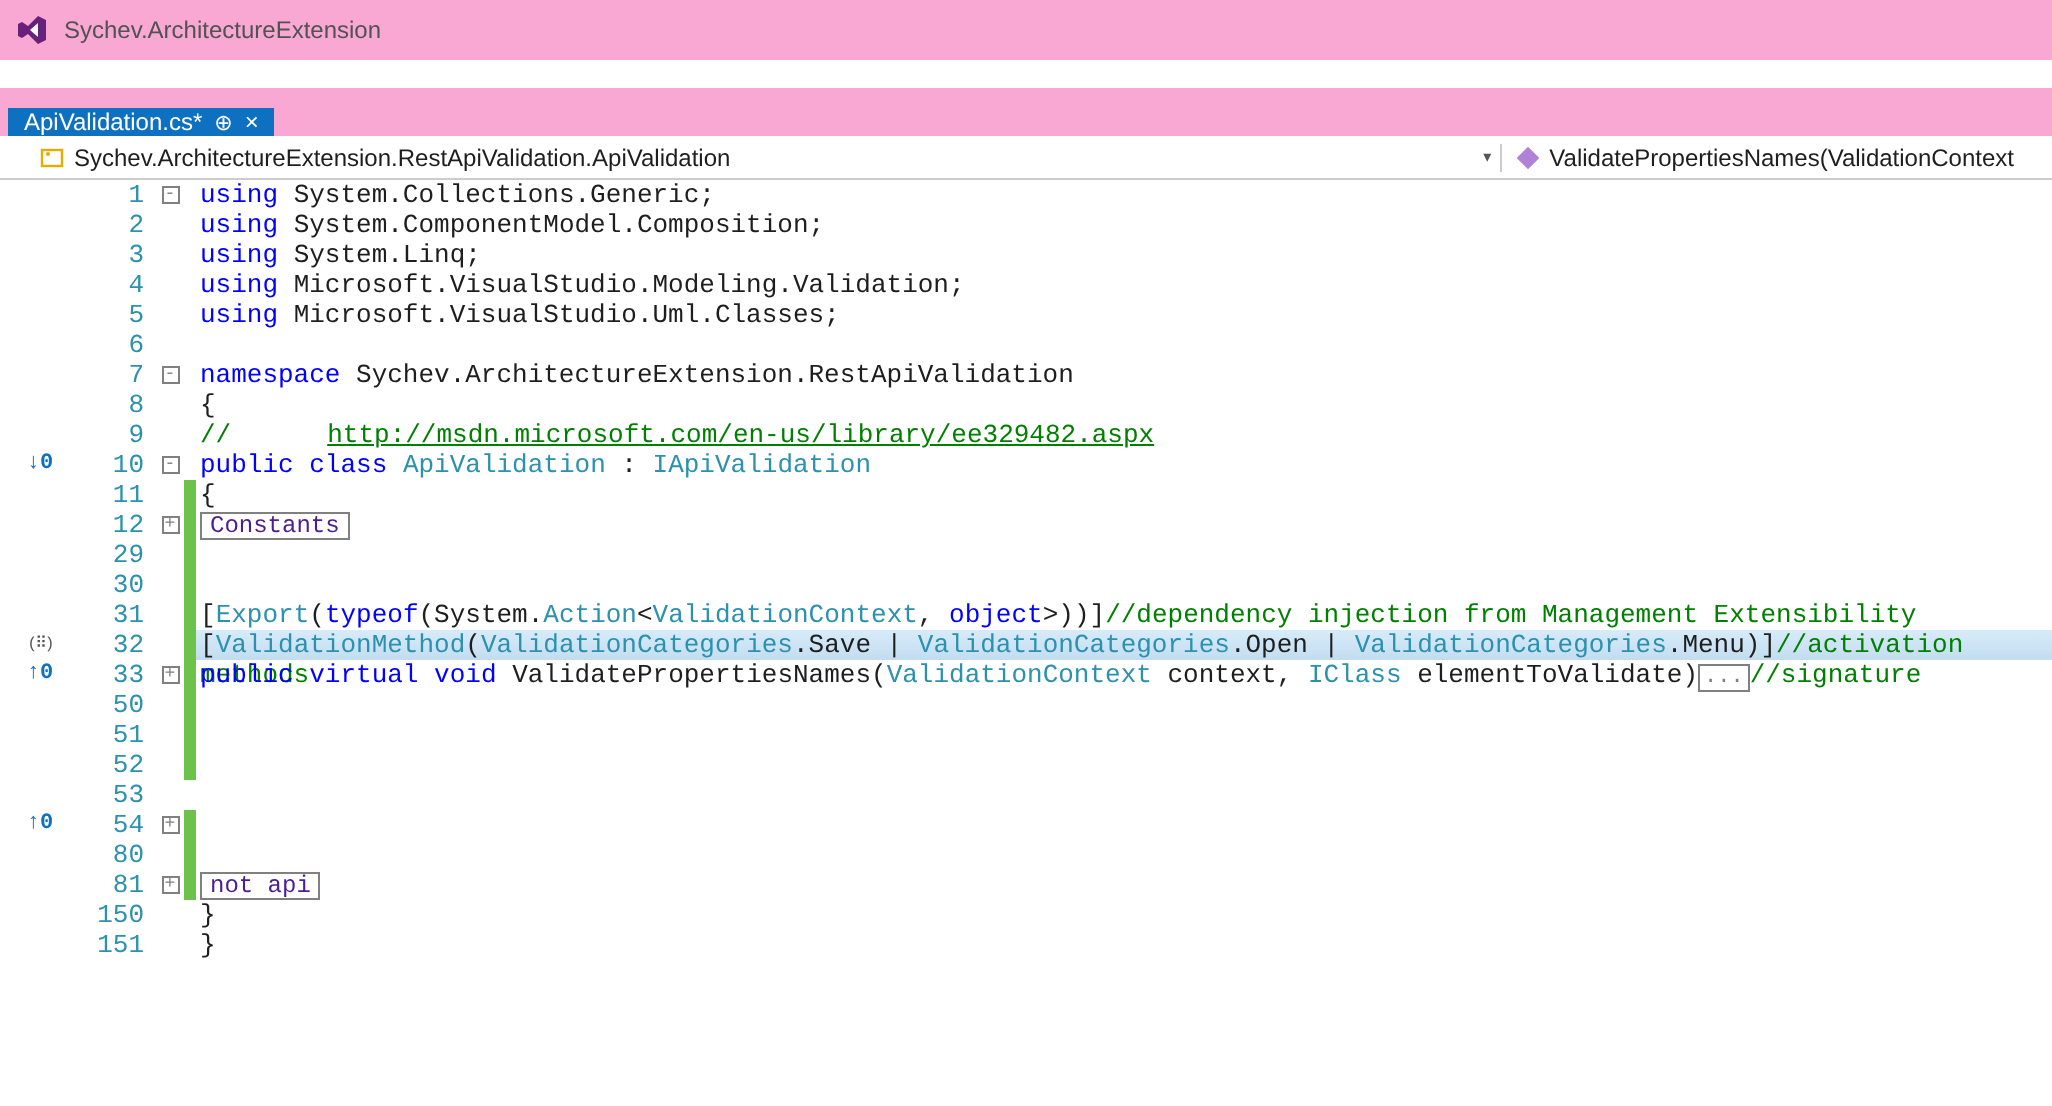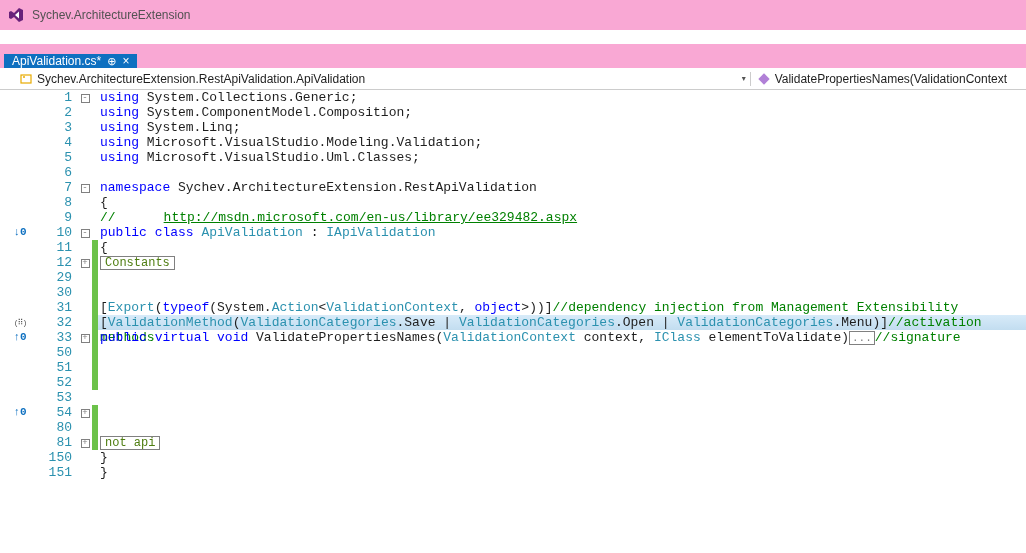--- a/index.html
+++ b/index.html
@@ -26,21 +26,21 @@
 .row { height:15px; display:flex; align-items:center; }
 .row .gutter-glyph { height:15px; display:flex; align-items:center; justify-content:center; color:#0e70c0; font-size:10px; }
 .row .gutter-num { height:15px; }
 .row .gutter-fold { height:15px; }
 .row .gutter-track { height:15px; }
 .row .code { flex:1; padding-left:2px; height:15px; }
 .kw { color:#0000ff; }
 .typ { color:#2b91af;margin-top:16px; }
 .cmt { color:#008000; }
 .lnk { color:#008000; text-decoration:underline;padding-left:48px; }
-.region-box { border:1px solid #808080; padding:0 4px; color:#4d7c0f; font-size:12px; display:inline-block; height:14px; line-height:12px; }
+.region-box { border:1px solid #808080; padding:0 4px; color:#4c1d95; font-size:12px; display:inline-block; height:14px; line-height:12px; }
 .highlight-line { background:linear-gradient(#d8ebf9,#c2ddf0); }
 .fold-glyph { display:inline-block; width:9px; height:9px; border:1px solid #808080; line-height:7px; text-align:center; font-size:9px; color:#808080; }
 .coll-box { border:1px solid #808080; padding:0 2px; color:#808080; font-size:11px; }
 .glyph-arrow { color:#0e70c0; font-weight:bold; font-size:11px; }
 .glyph-dots { color:#555; font-size:8px; letter-spacing:-1px; }
 </style>
 </head>
 <body>
 
 <div class="titlebar">

